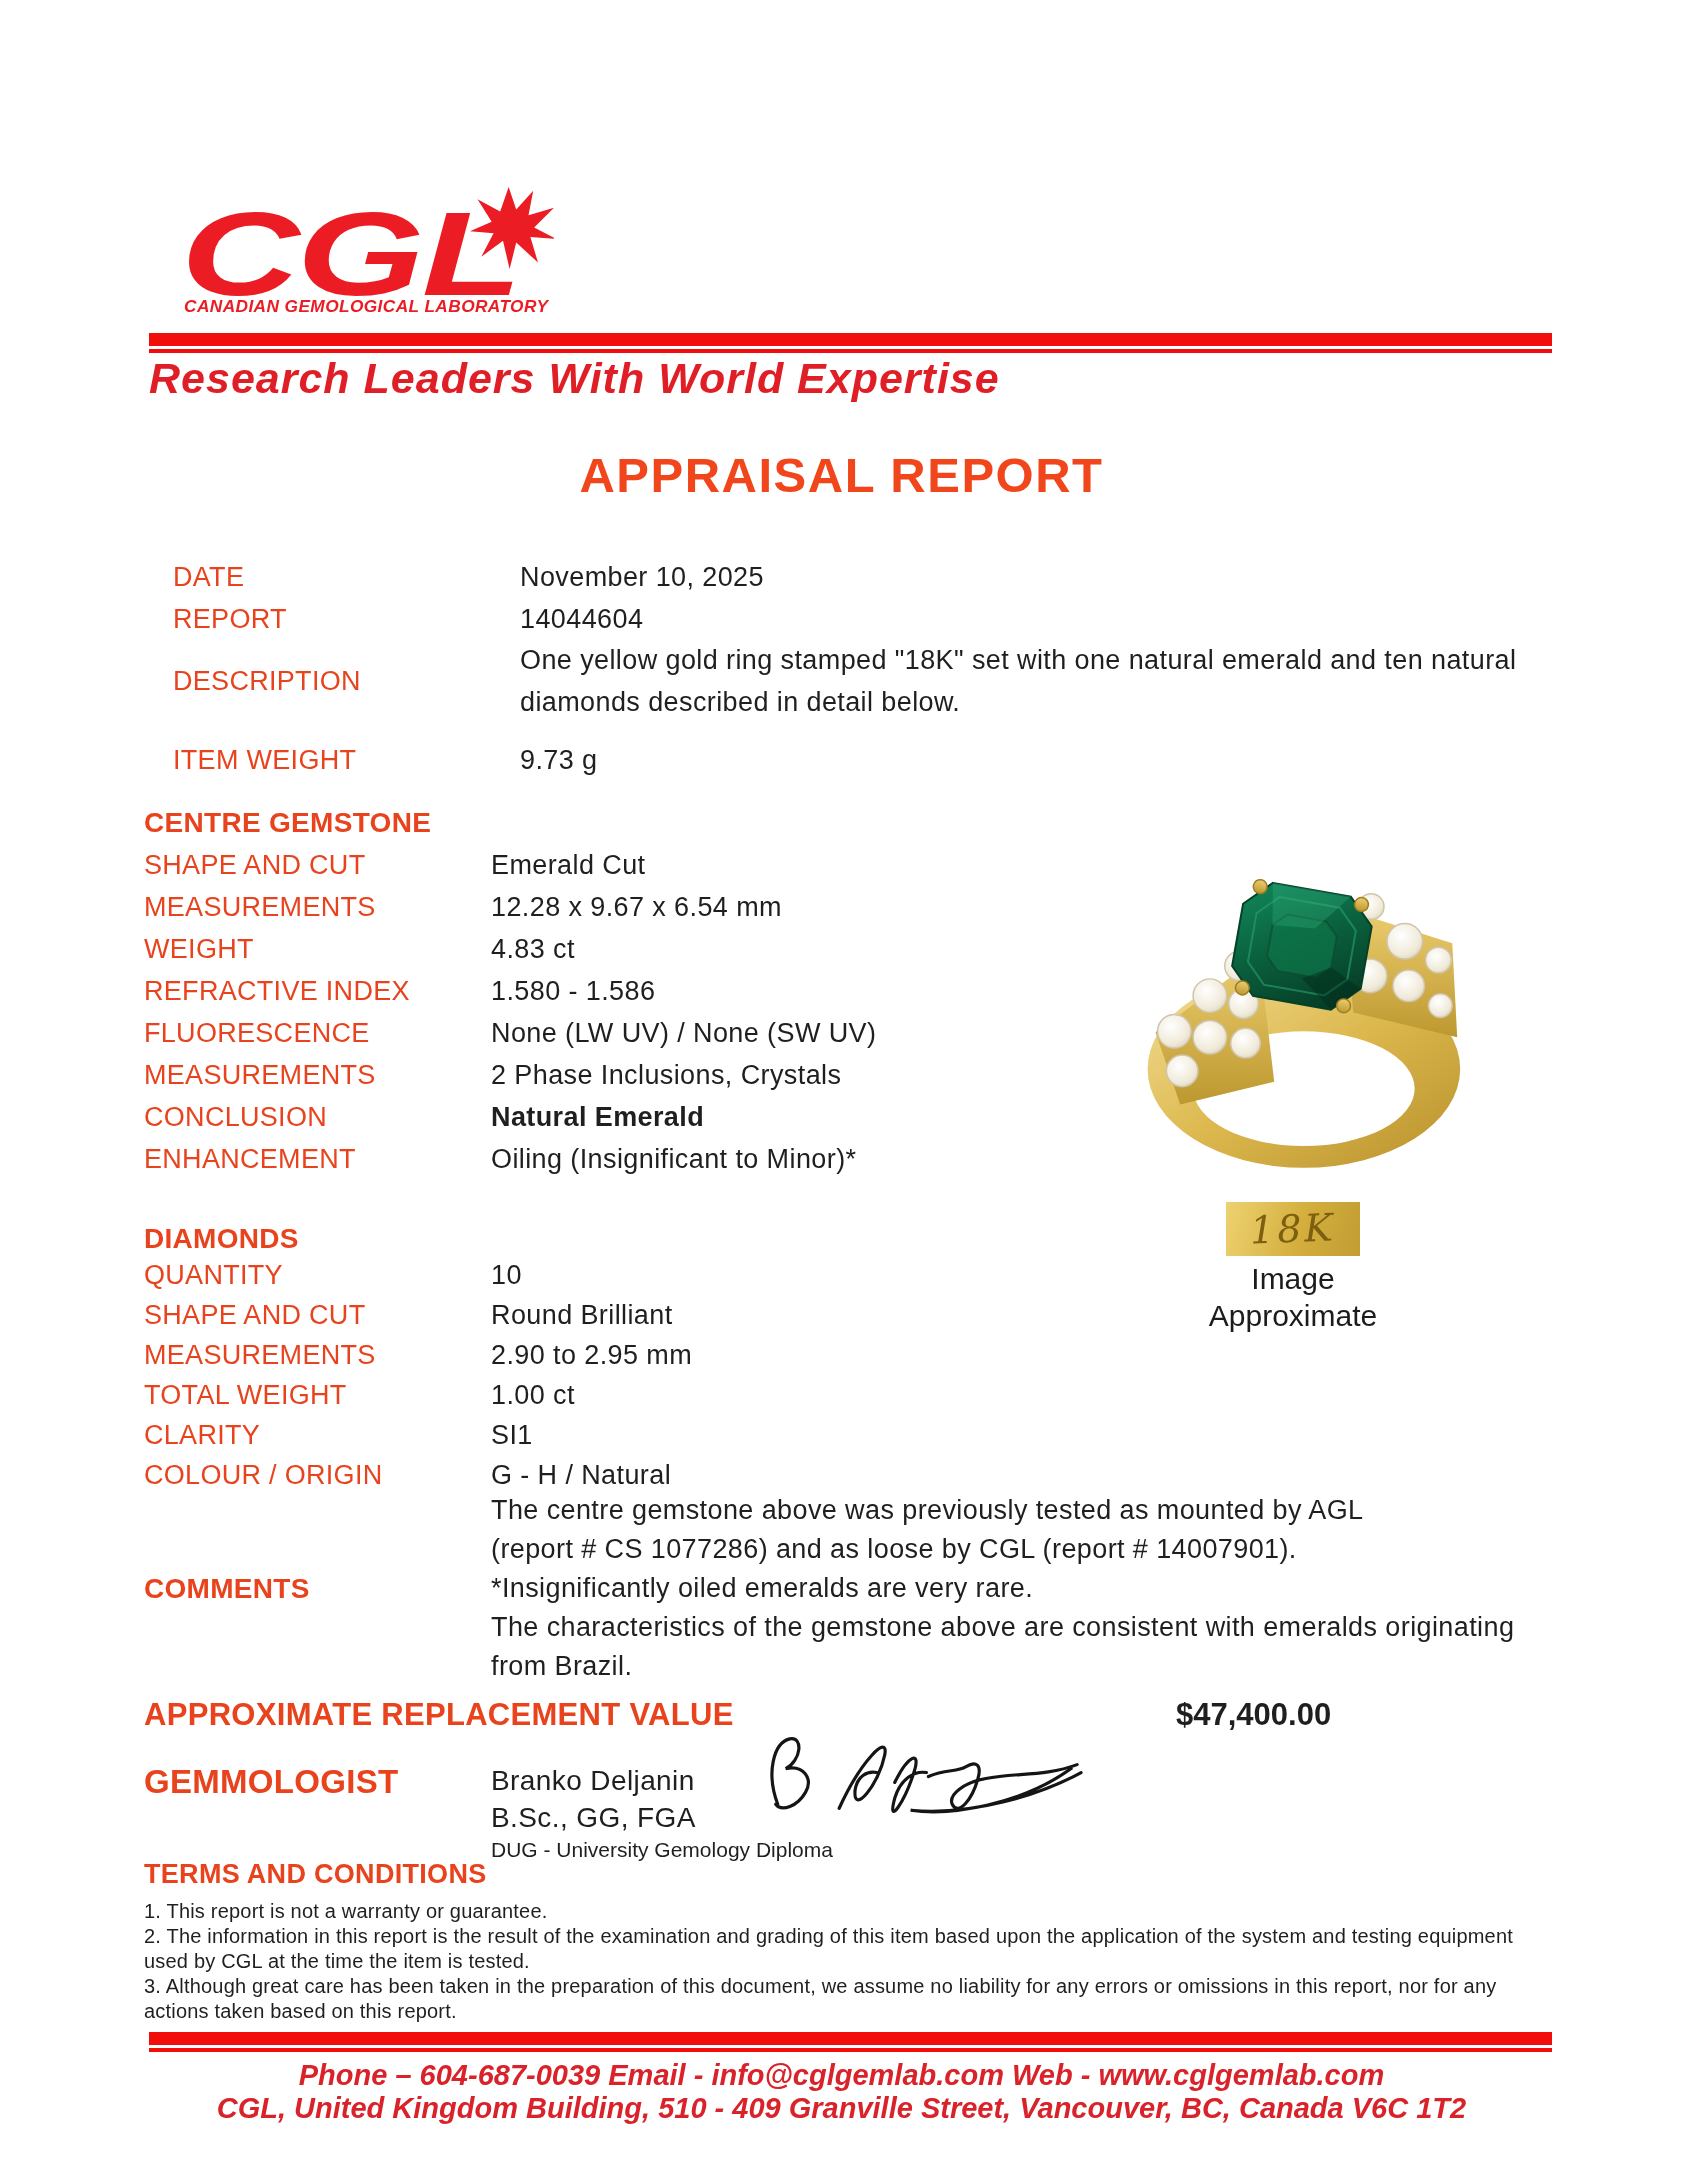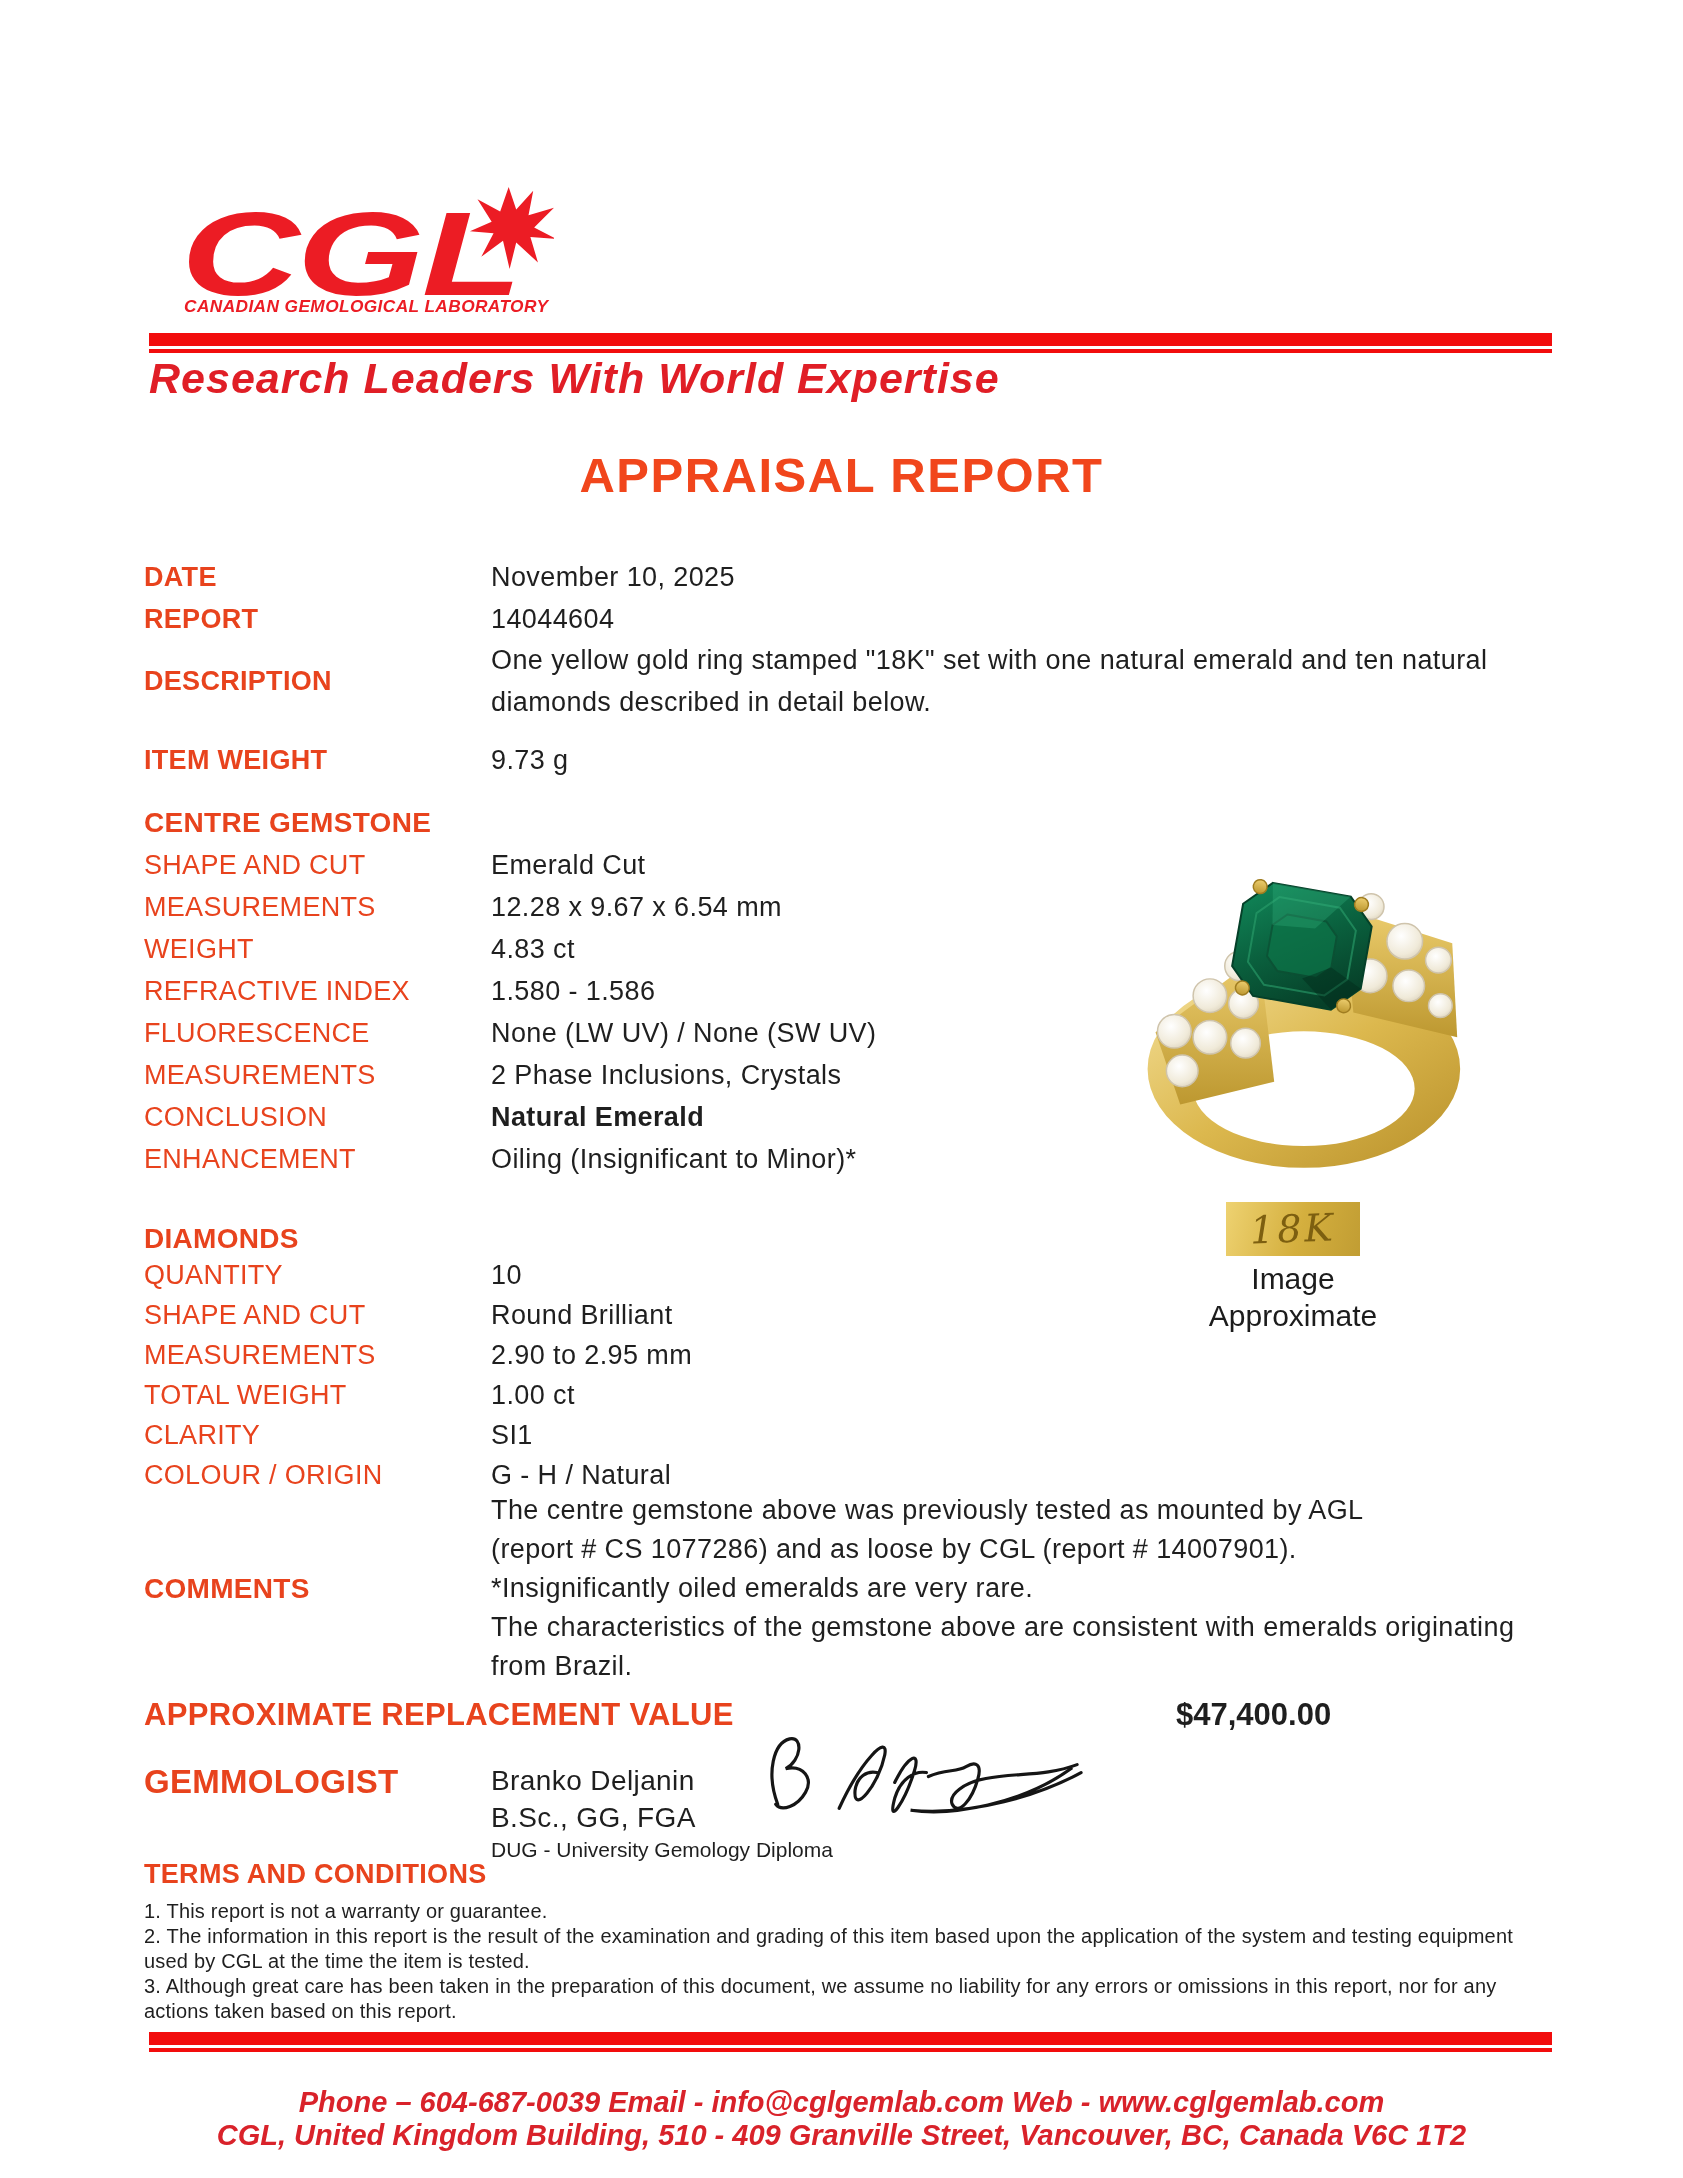--- a/index.html
+++ b/index.html
@@ -21,21 +21,21 @@
   .tagline{position:absolute;left:149px;top:354px;font-size:43px;font-weight:bold;
            font-style:italic;color:#E01E26;letter-spacing:1px;}
   .page-title{position:absolute;left:0;top:447px;width:1683px;text-align:center;
               font-size:49px;font-weight:bold;color:#F1461C;letter-spacing:1.5px;}
 
   
   .abs{position:absolute;left:144px;}
   .frow{display:flex;font-size:27px;line-height:42px;}
   .frow .lbl{width:347px;flex:none;color:#E8431D;letter-spacing:0.3px;}
   .frow .val{color:#1F1F1F;letter-spacing:0.4px;}
-  .lbl.main{font-weight:bold;}
+  .lbl.main{font-weight:normal;margin-left:29px;}
   .val.bold{font-weight:bold;}
   .sect{font-size:28px;line-height:42px;font-weight:bold;color:#E8431D;letter-spacing:0.3px;}
   .rows40 .frow{line-height:40px;}
   .desc-row{align-items:center;height:83px;}
   .desc-row .val{max-width:1069px;}
   .comments-row .lbl{align-self:center;font-weight:bold;font-size:28px;}
   .comments-lines div{font-size:27px;line-height:39px;color:#1F1F1F;letter-spacing:0.4px;white-space:nowrap;}
 
   .valuation{width:1450px;}
   .valuation .lbl{font-size:31px;line-height:44px;font-weight:bold;color:#E8431D;letter-spacing:0.3px;}
@@ -48,21 +48,21 @@
   .gem-name{font-size:28px;line-height:37px;color:#1F1F1F;letter-spacing:0.4px;}
   .gem-creds{font-size:28px;line-height:37px;color:#1F1F1F;letter-spacing:0.4px;}
   .gem-diploma{font-size:21px;line-height:27px;color:#1F1F1F;}
   .signature{position:absolute;left:744px;top:1721px;}
 
   .terms-header{font-size:27px;font-weight:bold;color:#E8431D;letter-spacing:0.3px;}
   .terms-list{width:1411px;}
   .terms-list div{font-size:20px;line-height:25px;color:#1F1F1F;letter-spacing:0.2px;}
 
   .footer{position:absolute;left:0;top:2059px;width:1683px;text-align:center;
-          font-size:29px;line-height:33px;font-weight:bold;font-style:italic;color:#D9222A;margin-top:27px;}
+          font-size:29px;line-height:33px;font-weight:bold;font-style:italic;color:#D9222A;}
 
   
   .photo{position:absolute;left:1111px;top:849px;width:364px;text-align:center;}
   .stamp{width:134px;height:54px;margin:22px auto 4px auto;
          background:linear-gradient(105deg,#eed271,#d4af3e 55%,#c19d33);
          display:flex;align-items:center;justify-content:center;}
   .stamp span{font-family:"DejaVu Serif",serif;font-style:italic;font-size:38px;
               color:#7d5f10;transform:rotate(-2deg);letter-spacing:3px;}
   .photo-caption{font-size:30px;line-height:37px;color:#1c1c1c;}
 </style>

